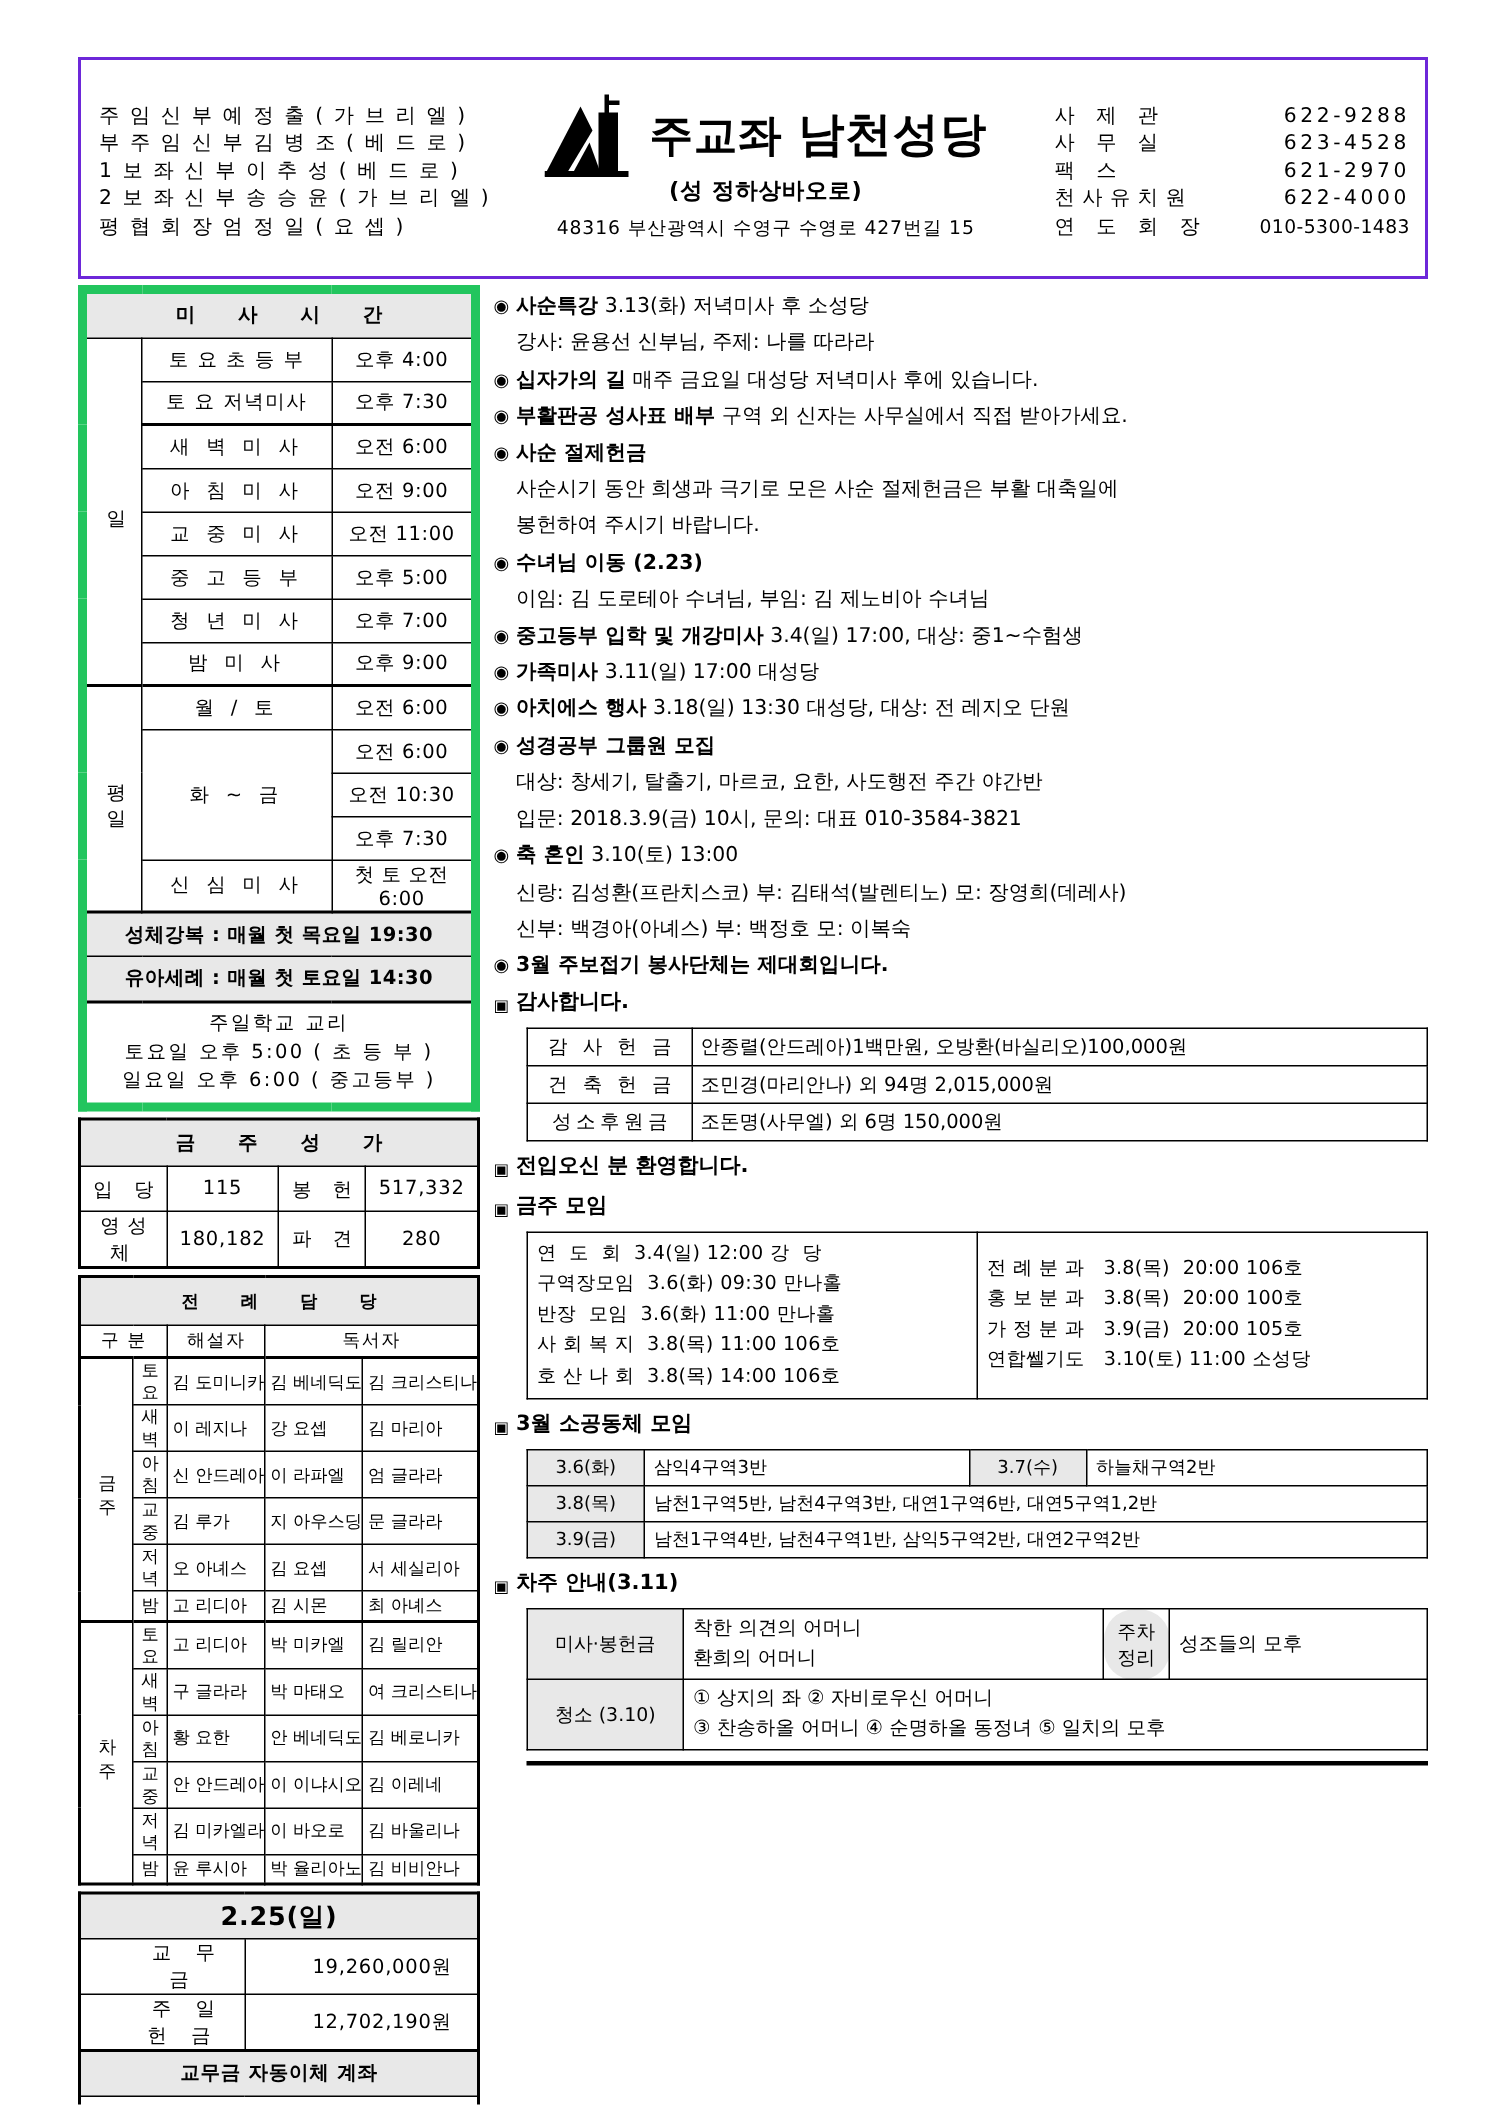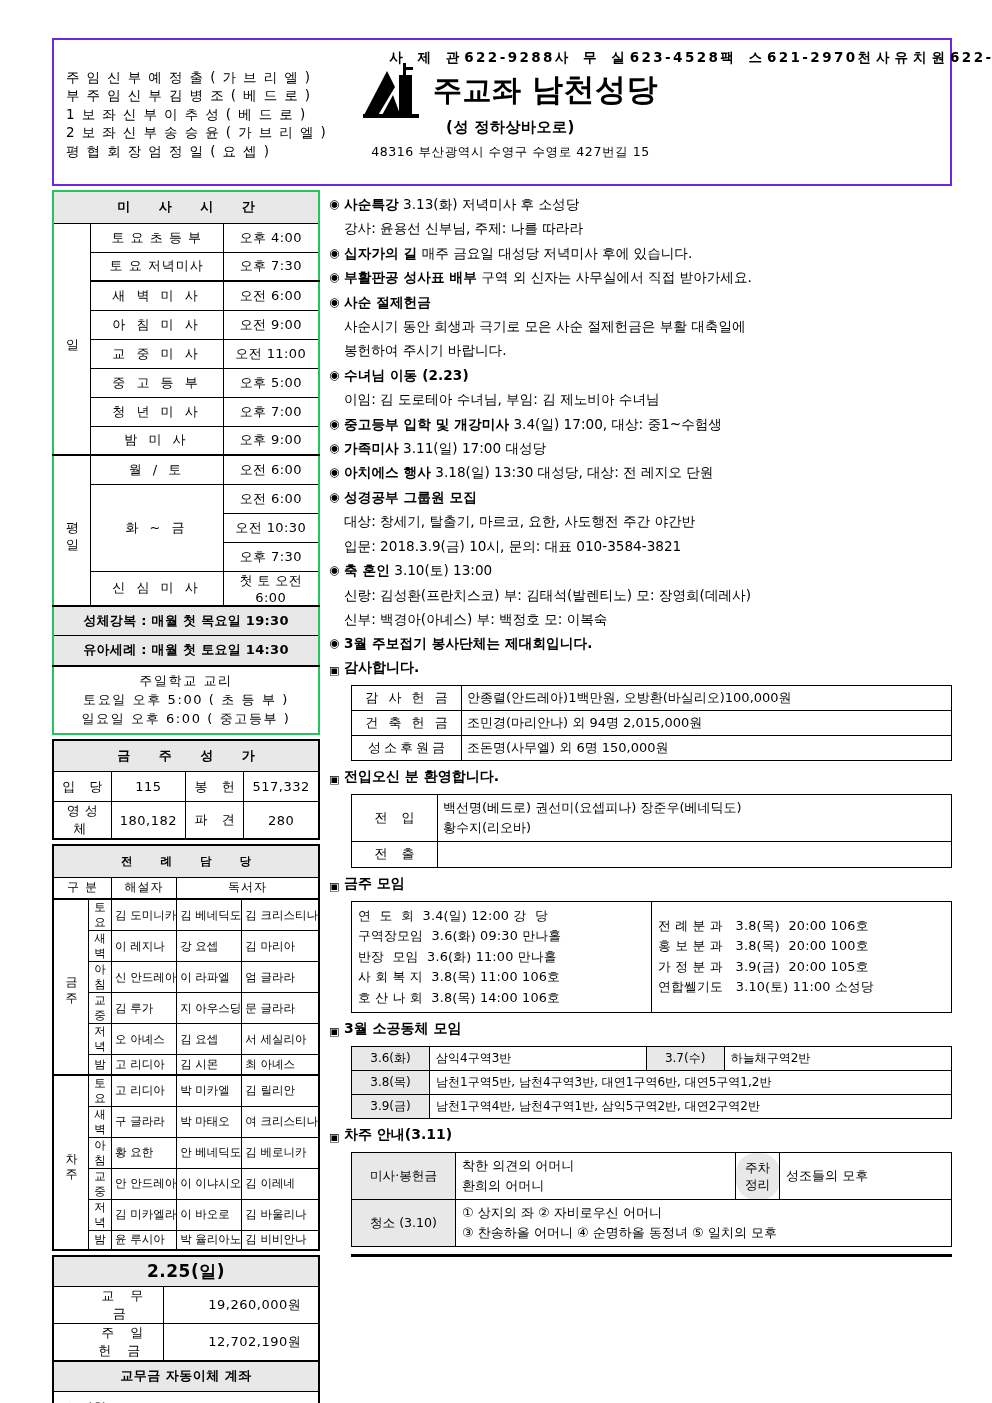--- a/index.html
+++ b/index.html
@@ -36,42 +36,42 @@
   .logo { width:62px; height:58px; flex:none; }
   .title-main {
     font-size:29px; font-weight:bold; letter-spacing:0.5px;
     font-family:"DejaVu Sans","Liberation Sans",sans-serif;
   }
   .title-main .b { font-size:31px; }
   .title-sub { font-size:15px; font-weight:bold; letter-spacing:0.5px; margin-top:-2px; }
   .hdr-addr { font-size:12.5px; letter-spacing:0.6px; margin-top:7px; }
   .hdr-right {
     width:253px; padding:8px 10px 4px 6px;
-    display:flex; justify-content:center;font-weight:bold;
+    display:flex; flex-direction:column; justify-content:center;
   }
   .hdr-right .prow {
     display:flex; justify-content:space-between;
     font-size:13.5px; line-height:18.5px; white-space:nowrap;
   }
   .hdr-right .plabel { letter-spacing:5px; }
   .hdr-right .pnum { letter-spacing:2.4px; }
   .hdr-right .pnum.small { letter-spacing:0.3px; font-size:12.5px; }
 
   
   .body { display:flex; align-items:flex-start; gap:9px; }
   .col-left { width:268px; flex:none; }
   .col-right { flex:1; padding-top:2px; }
 
   
   table { border-collapse:collapse; width:100%; }
   td, th { border:1px solid #000; padding:0; font-weight:normal; }
   .shaded { background:#e8e8e8; }
 
   
-  .tbl-mass { border:2px solid #22c55e; }
+  .tbl-mass { border:6px solid #22c55e; }
   .tbl-mass td { font-size:13px; height:29px; text-align:center; vertical-align:middle; }
   .sect-title { font-size:16px; font-weight:bold; letter-spacing:12px; text-indent:12px; height:32px !important; }
   .daycell { width:26px; font-size:13px; letter-spacing:0; }
   .daycell span { display:inline-block; }
   .vert { writing-mode:vertical-rl; text-orientation:upright; letter-spacing:4px; }
   .mname { letter-spacing:3.5px; }
   .mname.tight { letter-spacing:1px; }
   .mtime { width:96px; letter-spacing:0.4px; }
   .thick-top { border-top:2px solid #000 !important; }
   .banner { font-size:15px; font-weight:bold; height:30px !important; letter-spacing:0.3px; }
@@ -497,35 +497,20 @@
           <td class="lbl lsp3">성소후원금</td>
           <td>조돈명(사무엘) 외 6명 150,000원</td>
         </tr>
       </tbody>
         </table>
 
       <div class="hdr2">
         <span class="bullet-s">▣</span>
         <span>전입오신 분 환영합니다.</span>
       </div>
-      <table class="rt">
-        <tbody>
-            <tr>
-          <td class="lbl lsp5" style="width:86px">전    입</td>
-          <td class="two-line">
-            <div>백선명(베드로)            권선미(요셉피나)            장준우(베네딕도)</div>
-            <div>황수지(리오바)</div>
-          </td>
-        </tr>
-        <tr>
-          <td class="lbl lsp5">전    출</td>
-          <td style="height:26px"></td>
-        </tr>
-      </tbody>
-        </table>
 
       <div class="hdr2">
         <span class="bullet-s">▣</span>
         <span>금주 모임</span>
       </div>
       <table class="rt">
         <tbody>
             <tr>
           <td class="meet-cell" style="width:50%">
             <div class="mono-ish">연  도  회  3.4(일) 12:00 강  당</div>

